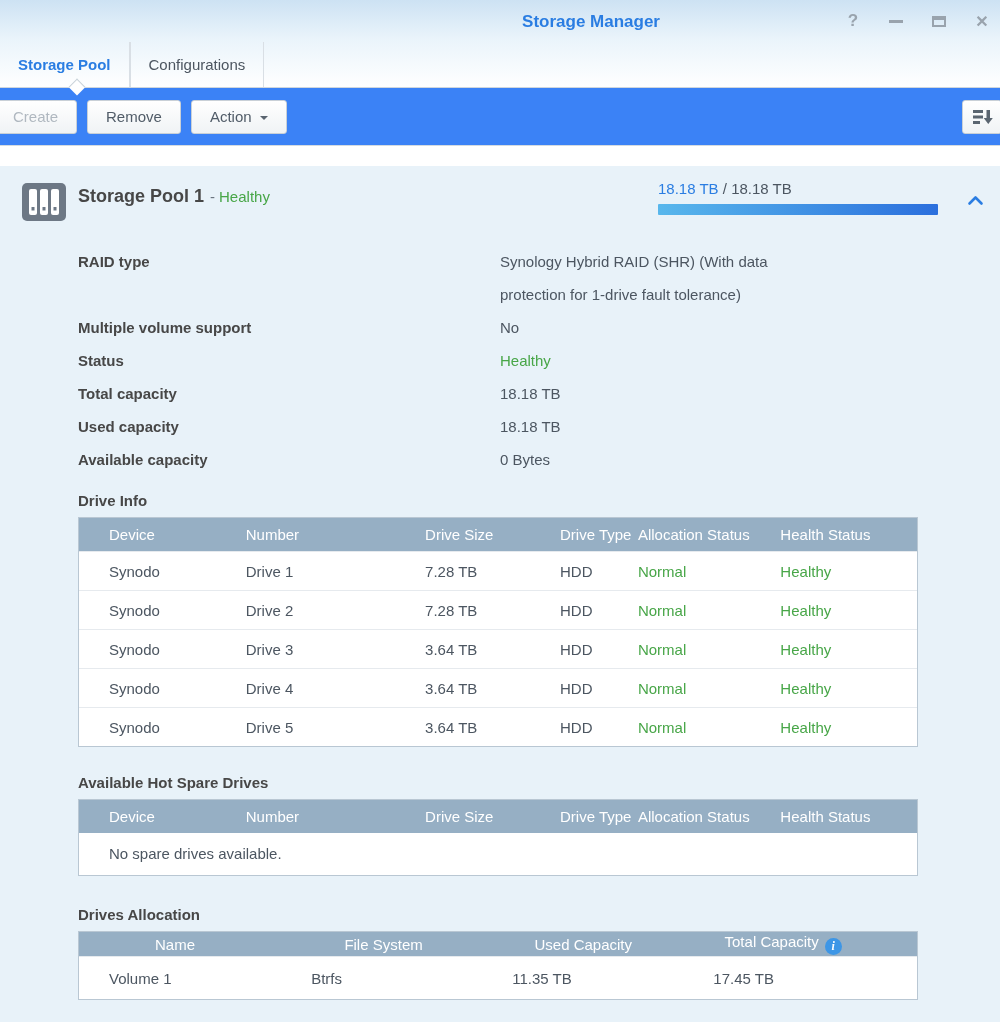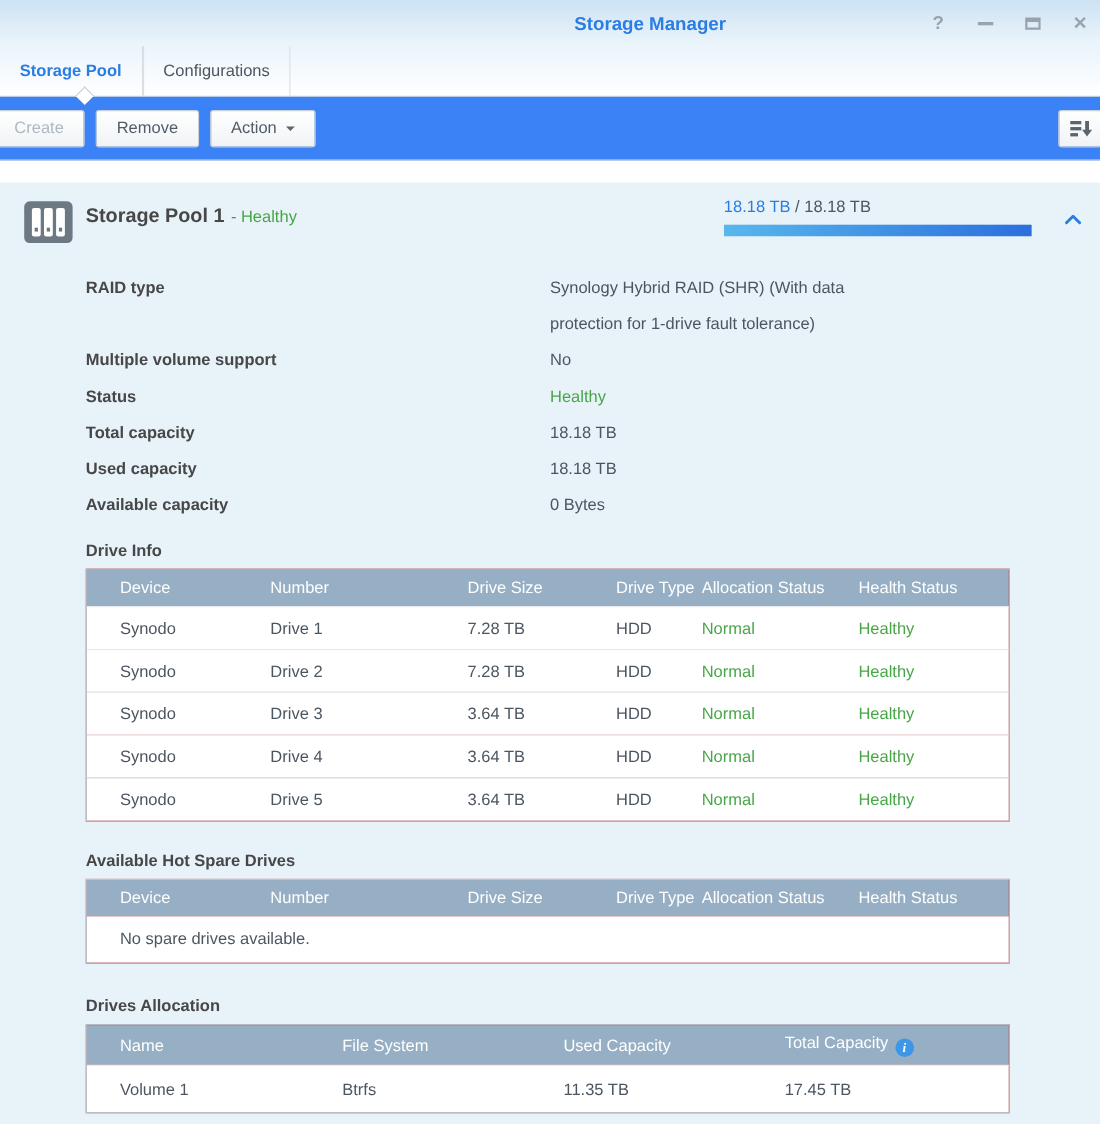--- a/index.html
+++ b/index.html
@@ -57,26 +57,26 @@
   .drow{display:flex;}
   .dlabel{width:422px;font-weight:bold;color:#474747;line-height:33px;}
   .dvalue{width:330px;line-height:33px;}
   .dvalue.green{color:var(--status-green);}
 
   .section-title{margin-left:78px;font-size:15px;font-weight:bold;color:#474747;line-height:18px;}
   .drive-title{margin-top:16px;}
   .spare-title{margin-top:27px;}
   .alloc-title{margin-top:30px;}
 
-  .table{margin:7px 0 0 78px;width:840px;background:#b91c1c;border:1px solid #b9c7d3;}
+  .table{margin:7px 0 0 78px;width:840px;background:#5eead4;border:1px solid #b9c7d3;}
   .thead{display:grid;background:var(--table-header-bg);color:#fff;font-size:15px;align-items:center;}
   .drive-grid{grid-template-columns:19.9% 21.4% 16.1% 9.3% 17% 16.3%;}
   .alloc-grid{grid-template-columns:27.7% 24% 24% 24.3%;}
   .thead.h33{height:33px;}
-  .thead.h36{height:36px;}
+  .thead.h36{height:24px;padding-left:46px;}
   .trow{display:grid;align-items:center;height:39px;font-size:15px;color:#4c5661;border-top:1px solid #e6eaee;background:#fff;cursor:pointer;}
   .trow.h43{height:43px;}
   .trow:first-of-type{border-top:none;}
   .cell{white-space:nowrap;overflow:visible;}
   .cell.first{padding-left:30px;}
   .cell.green{color:var(--status-green);}
   .empty-row{height:42px;line-height:42px;padding-left:30px;font-size:15px;color:#4c5661;background:#fff;}
   .info-icon{display:inline-block;width:17px;height:17px;margin-left:6px;border-radius:50%;background:#3d96e6;color:#fff;font-style:italic;font-family:"Liberation Serif",serif;font-size:12px;font-weight:bold;line-height:17px;text-align:center;vertical-align:-3px;cursor:pointer;}
 </style>
 </head>

